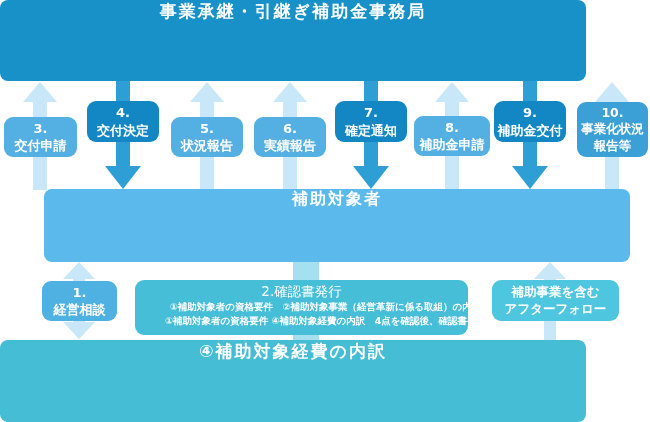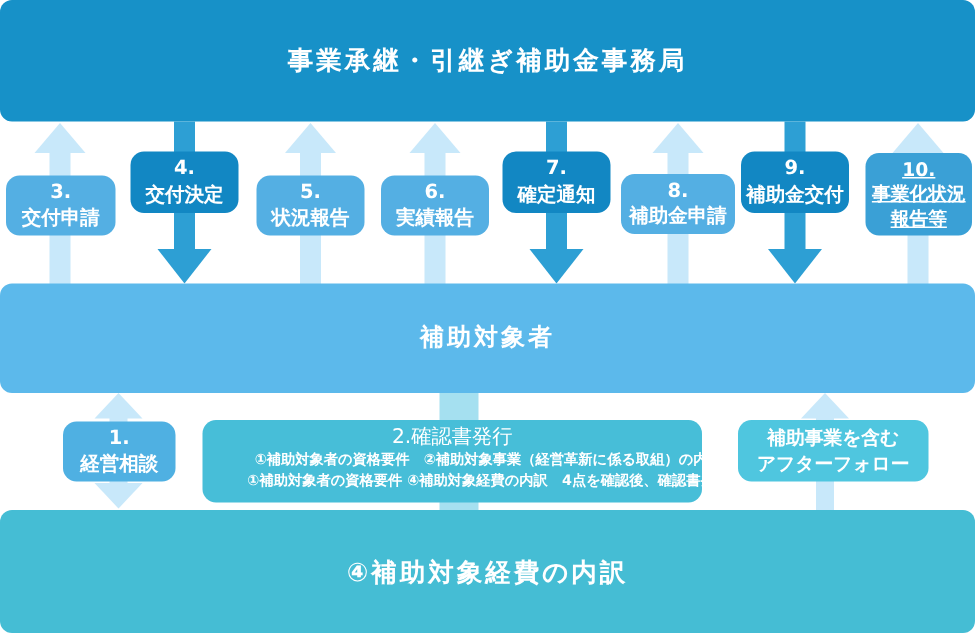--- a/index.html
+++ b/index.html
@@ -1,25 +1,25 @@
 <!DOCTYPE html>
 <html><head>
 <meta charset="utf-8">
 <style>
   html,body{margin:0;padding:0;background:#fff;}
   #stage{
     position:relative;width:650px;height:422px;background:#ffffff;
     font-family:"DejaVu Sans","Liberation Sans",sans-serif;overflow:hidden;
   }
-  .bar{position:absolute;left:0;width:650px;border-radius:8px;
-       display:flex;align-items:center;justify-content:center;}
+  .bar{position:absolute;left:0;width:586px;border-radius:8px;
+       display:flex;align-items:flex-start;justify-content:center;}
   .bar-title{color:#ffffff;font-weight:bold;letter-spacing:2px;}
   #office-bar{top:0;height:81px;background:#1791c8;}
   #office-bar .bar-title{font-size:17px;}
-  #target-bar{top:189px;height:73px;background:#5cb9eb;}
+  #target-bar{top:189px;height:73px;background:#5cb9eb;margin-left:44px;}
   #target-bar .bar-title{font-size:16px;}
   #support-bar{top:340px;height:82px;background:#45bdd4;}
   #support-bar .bar-title{font-size:17px;}
 
   .fbox{position:absolute;border-radius:9px;display:flex;align-items:center;
         justify-content:center;text-align:center;color:#fff;font-weight:bold;
         font-size:13px;line-height:1.32;}
   .fbox .lbl{white-space:pre-line;}
   .light{background:#54afe3;}
   .dark{background:#1287c3;}
@@ -104,21 +104,21 @@
 確定通知</span>
   </div>
   <div class="fbox light" style="left:414px;top:116px;width:76px;height:40px;">
     <span class="lbl">8.
 補助金申請</span>
   </div>
   <div class="fbox dark" style="left:494px;top:101px;width:72px;height:41px;">
     <span class="lbl">9.
 補助金交付</span>
   </div>
-  <div class="fbox medium" style="left:577px;top:102px;width:71px;height:55px;font-size:12.5px;text-decoration:underline;">
+  <div class="fbox medium" style="left:577px;top:102px;width:71px;height:55px;font-size:12.5px;">
     <span class="lbl">10.
 事業化状況
 報告等</span>
   </div>
 
   <div class="bar" id="target-bar">
     <span class="bar-title">補助対象者</span>
   </div>
 
   <div class="tri tri-up-sm" style="left:63px;top:262px;"></div>

